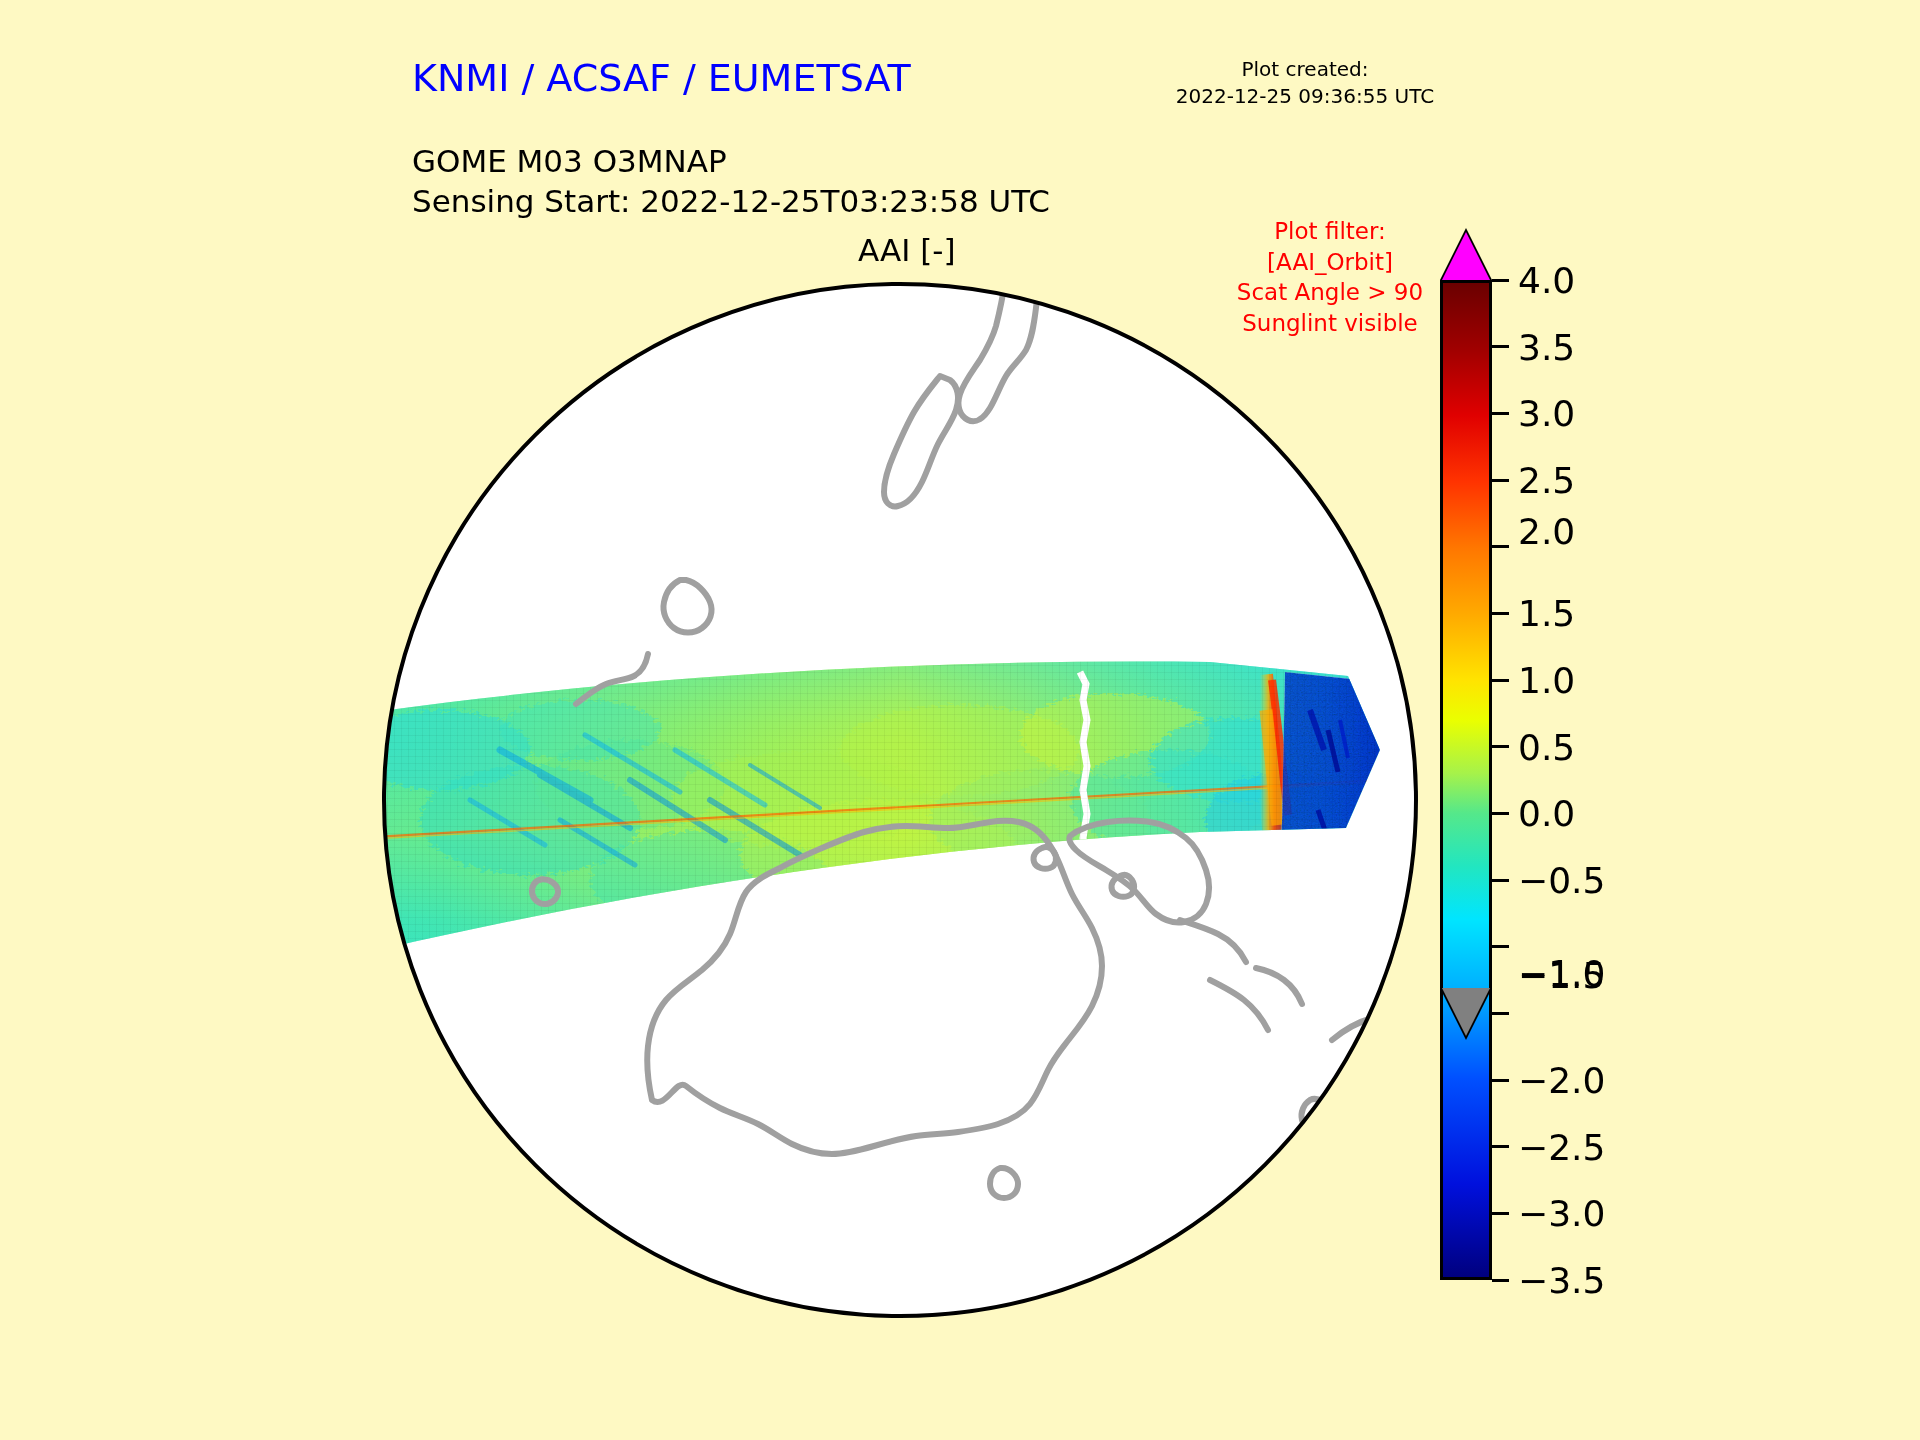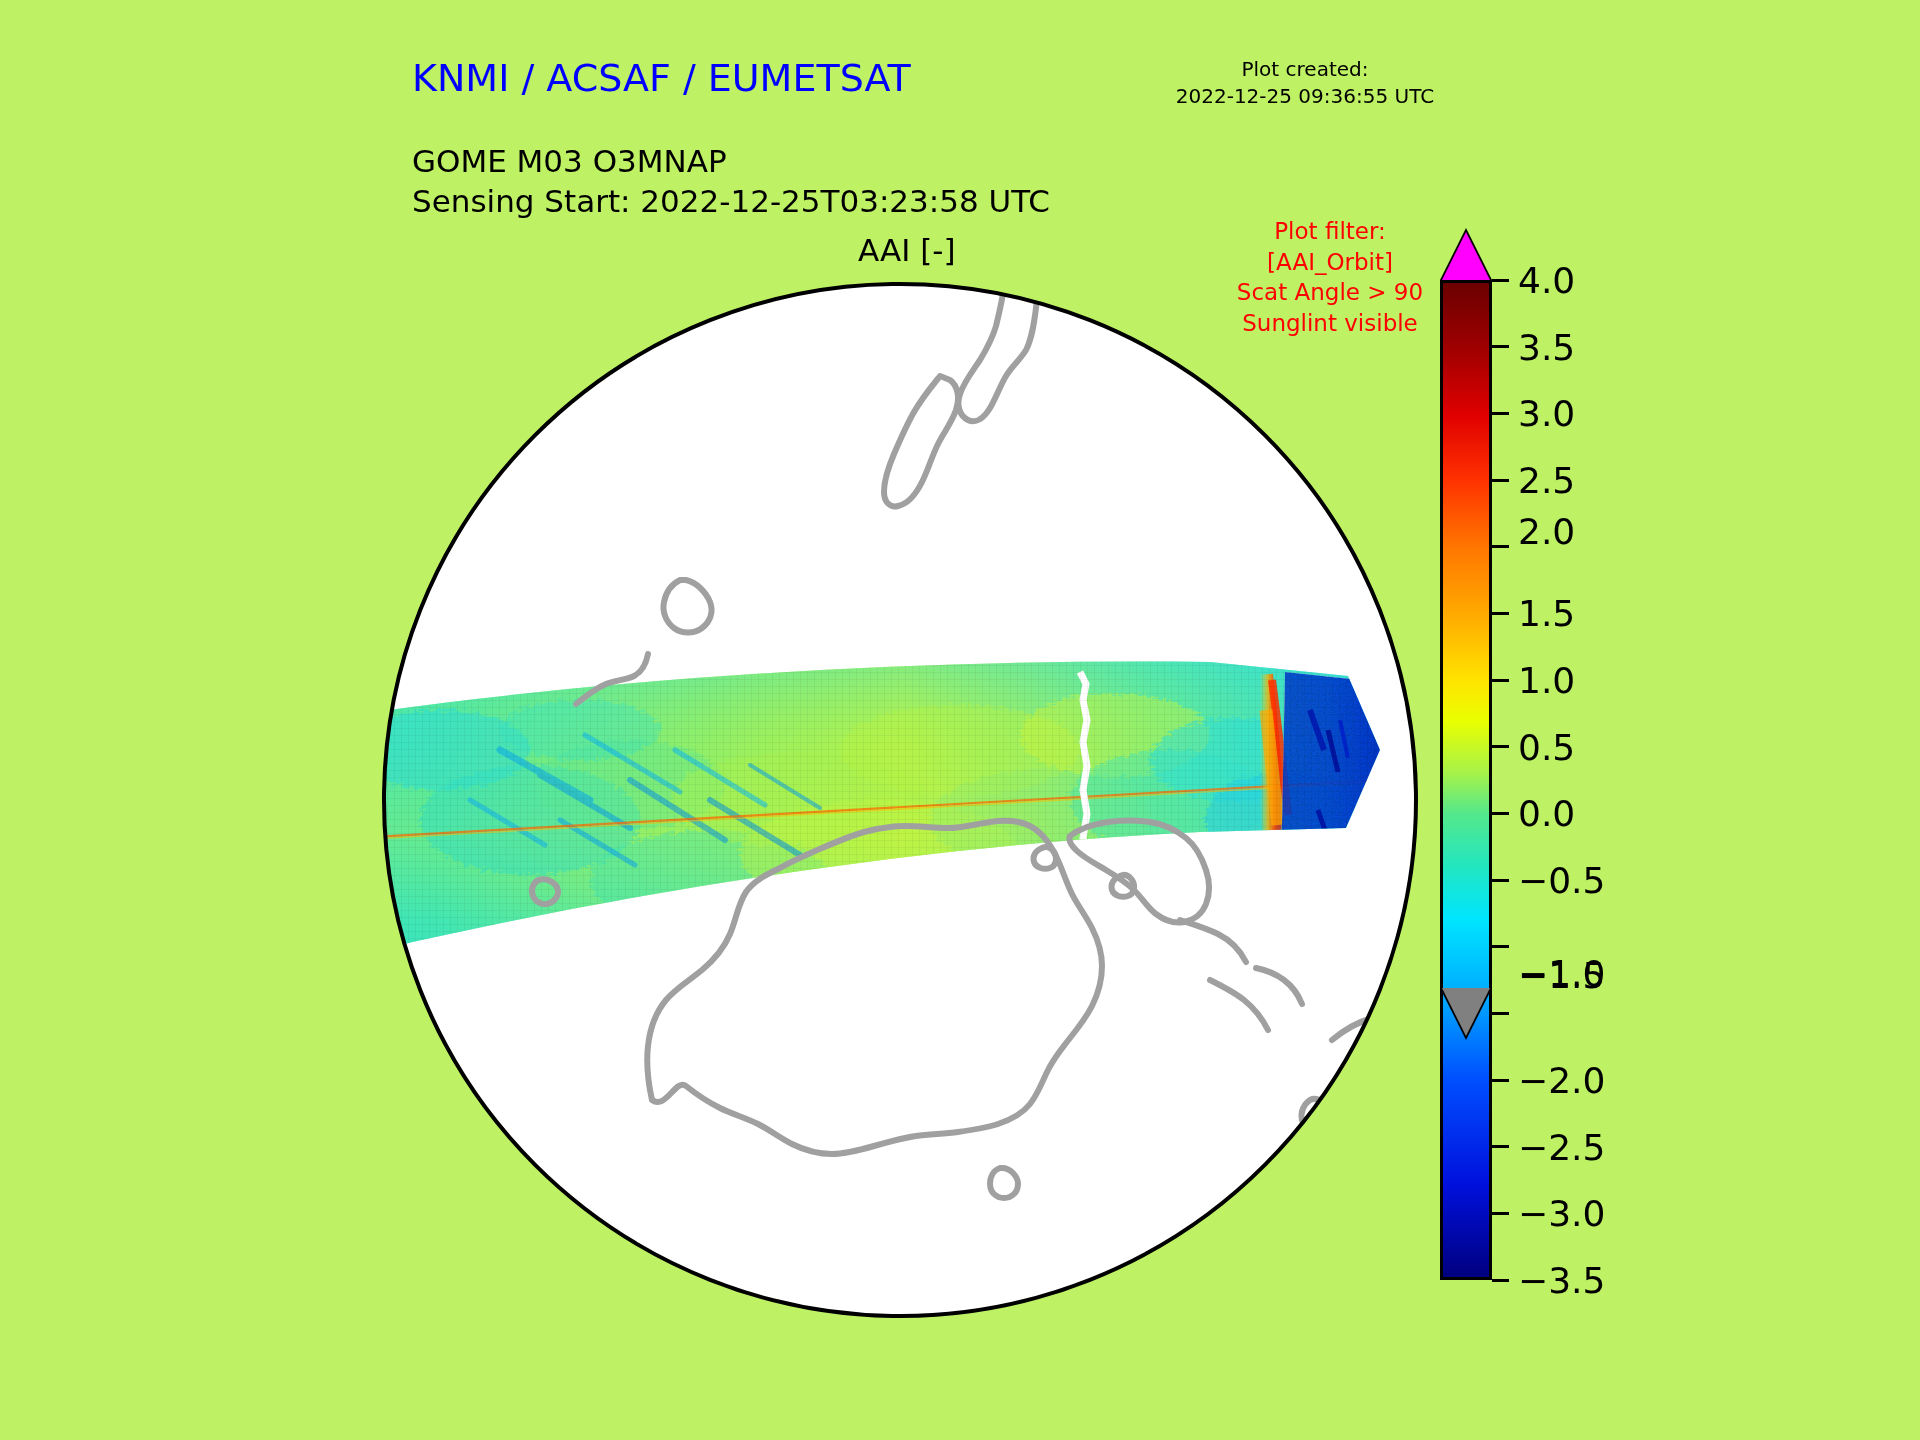--- a/index.html
+++ b/index.html
@@ -12,21 +12,21 @@
     height: 1440px;
     font-family: "DejaVu Sans", sans-serif;
     overflow: hidden;
     position: relative;
   }
   #page {
     position: absolute;
     left: 0; top: 0;
     width: 1920px;
     height: 1440px;
-    background: #bef264;
+    background: #fef9c3;
   }
 
   
   .institute-title {
     position: absolute;
     left: 412px;
     top: 56px;
     font-size: 38px;
     color: #0000ff;
     white-space: nowrap;

